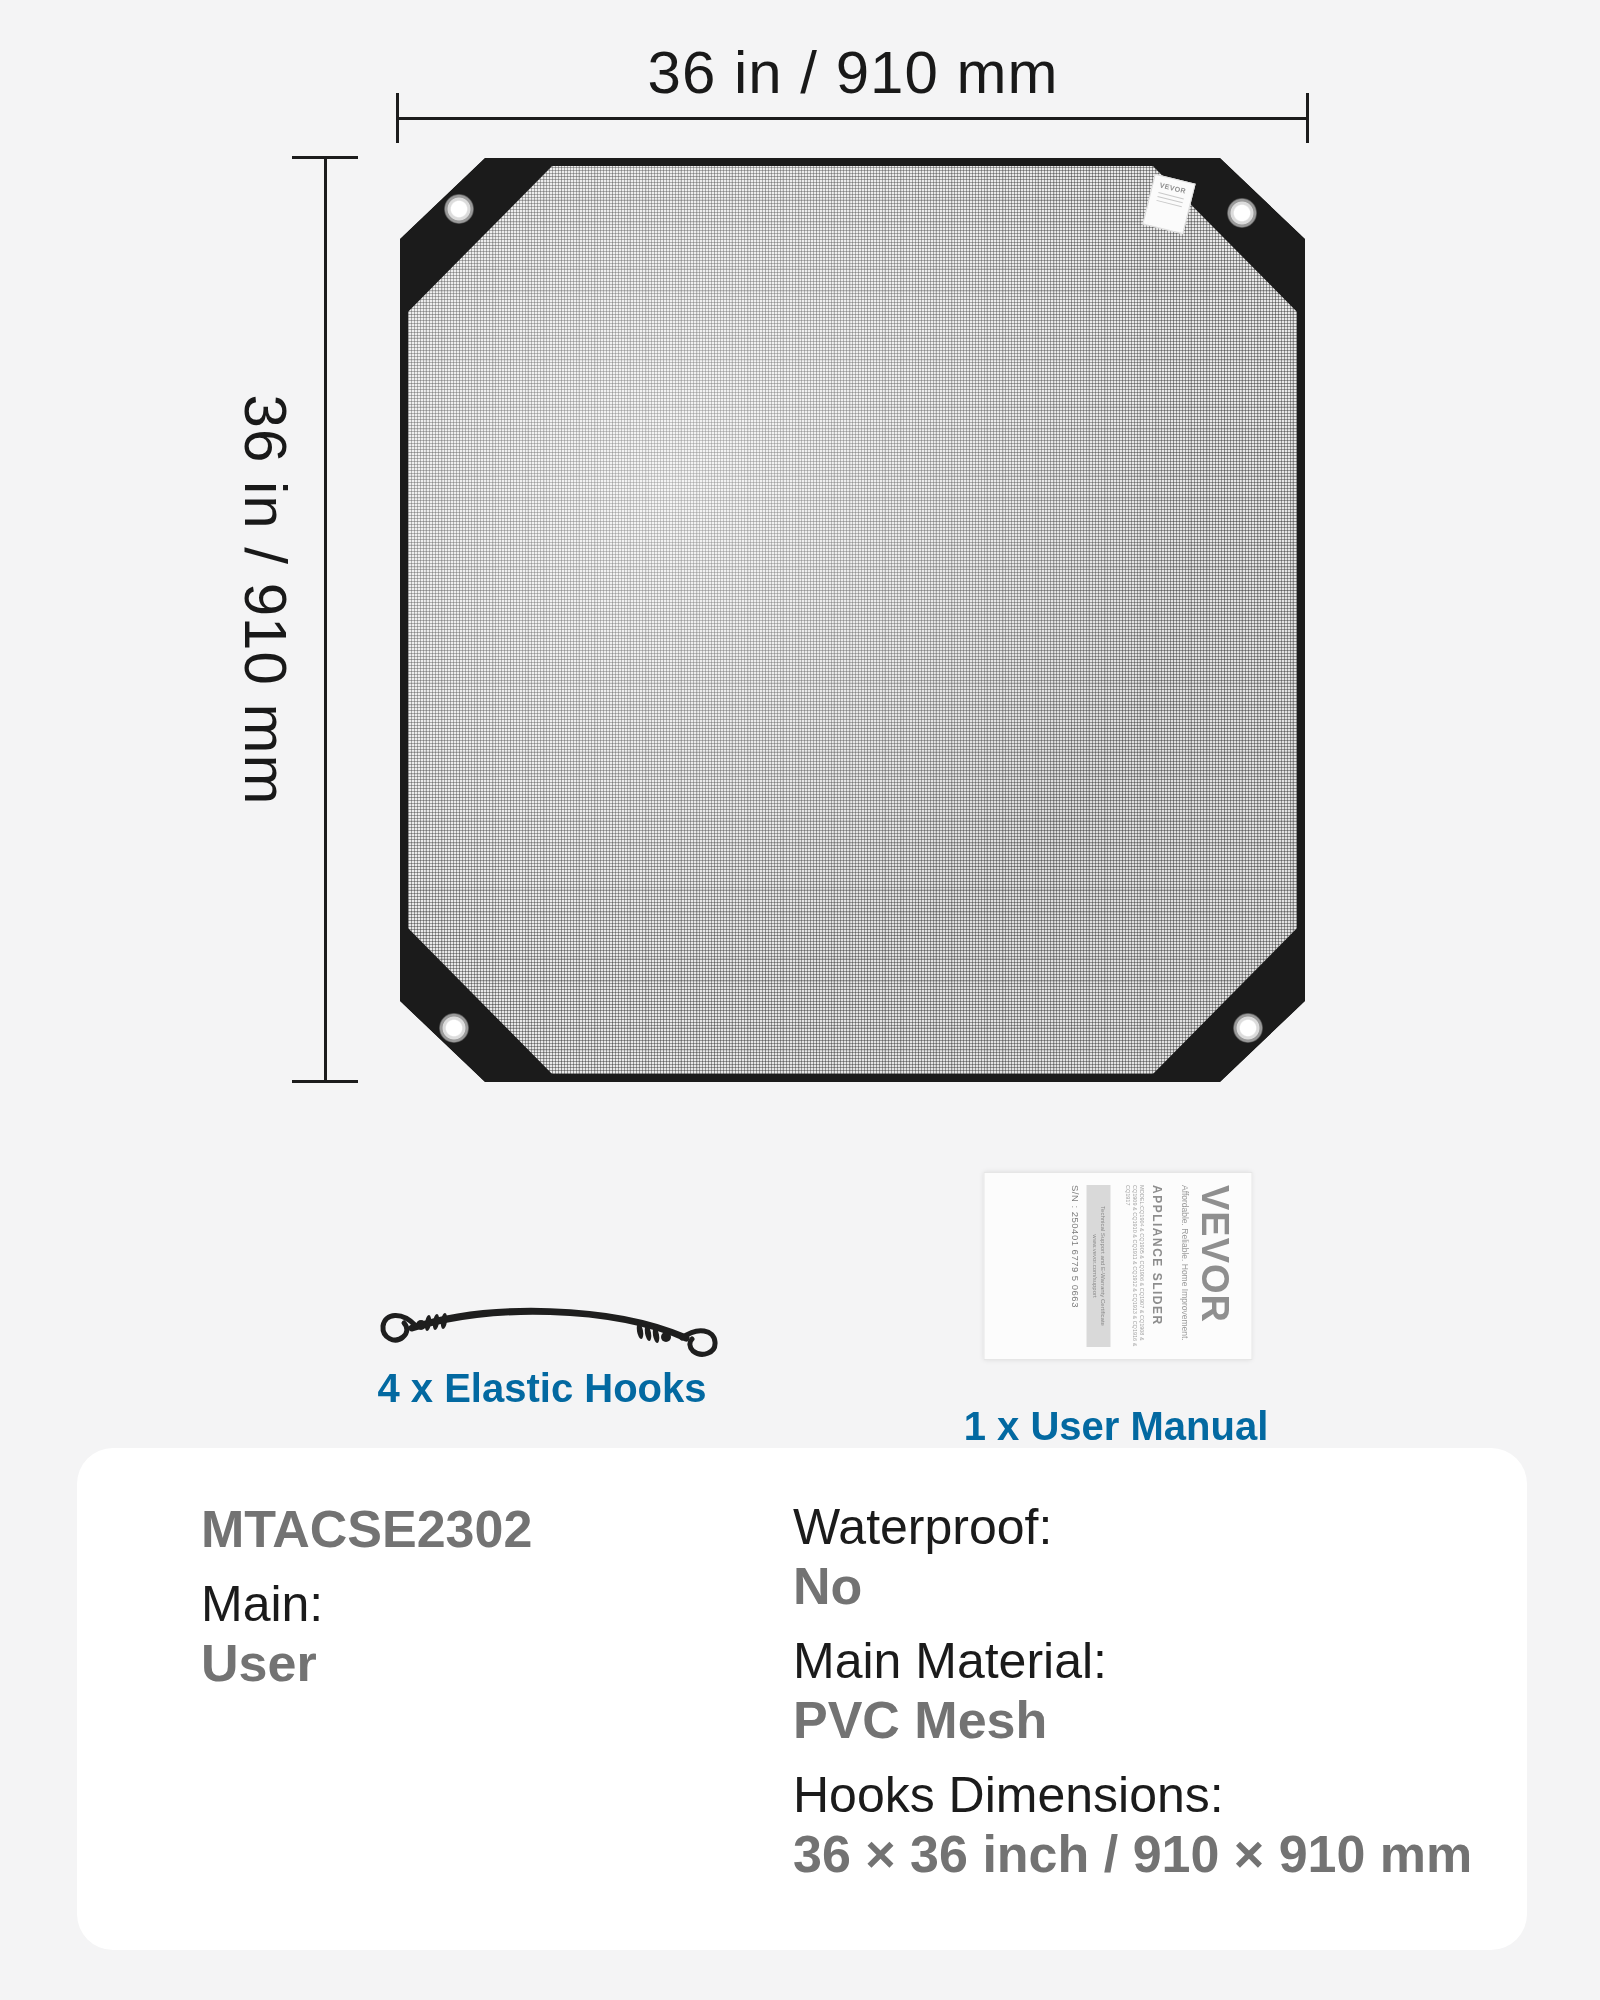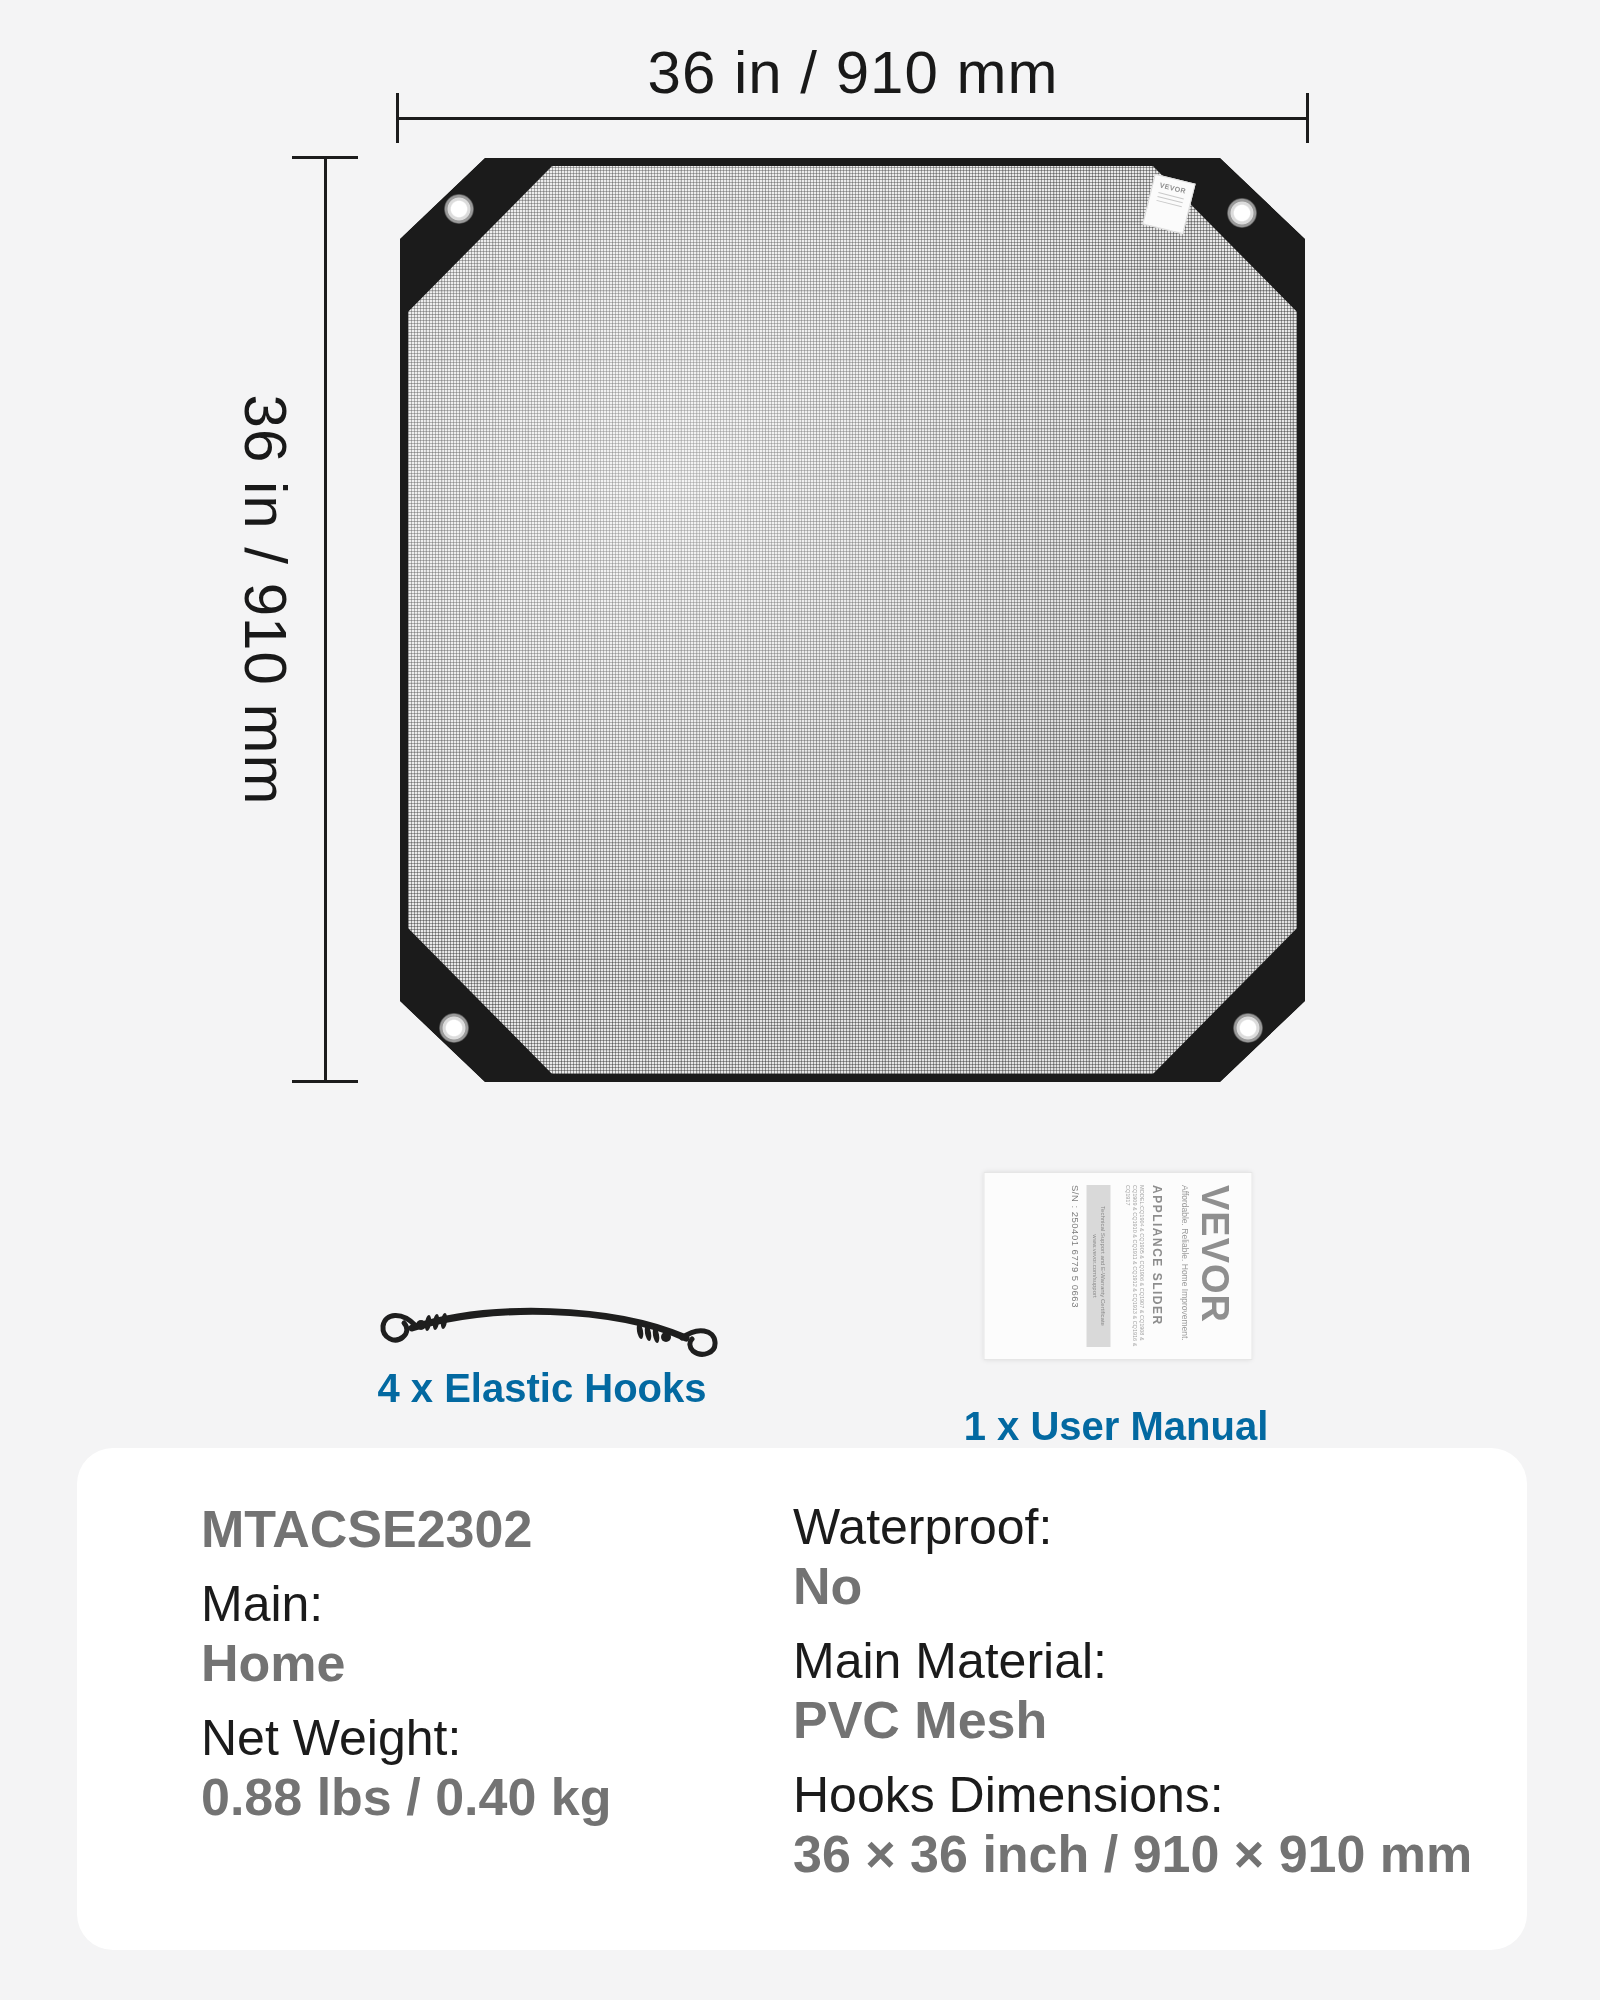--- a/index.html
+++ b/index.html
@@ -176,25 +176,21 @@
 </div>
 <div class="accessory-label label-manual">1 x User Manual</div>
 
 <div class="spec-card">
   <div class="spec-col spec-col-left">
     <div class="spec-row">
       <div class="spec-value">MTACSE2302</div>
     </div>
     <div class="spec-row">
       <div class="spec-label">Main:</div>
-      <div class="spec-value">Home</div>
-    </div>
-    <div class="spec-row">
-      <div class="spec-label">Net Weight:</div>
-      <div class="spec-value">0.88 lbs / 0.40 kg</div>
+      <div class="spec-value">User</div>
     </div>
   </div>
   <div class="spec-col spec-col-right">
     <div class="spec-row">
       <div class="spec-label">Waterproof:</div>
       <div class="spec-value">No</div>
     </div>
     <div class="spec-row">
       <div class="spec-label">Main Material:</div>
       <div class="spec-value">PVC Mesh</div>

